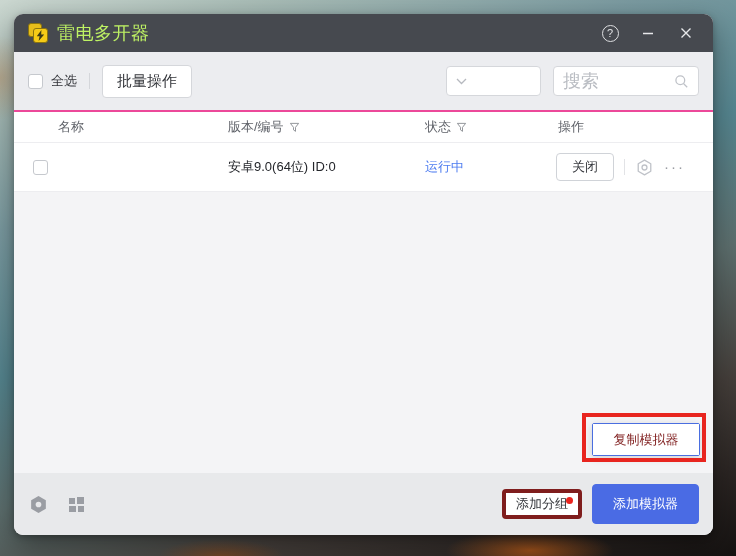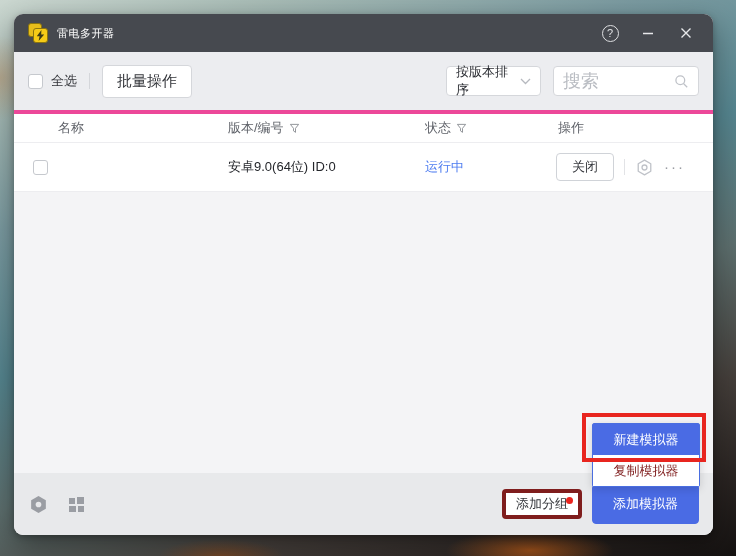--- a/index.html
+++ b/index.html
@@ -20,40 +20,40 @@
     border-radius:9px; overflow:hidden; background:#f4f4f6;
     box-shadow:0 10px 30px rgba(0,0,0,.38), 0 2px 6px rgba(0,0,0,.25);
     display:flex; flex-direction:column;
   }
 
   
   .titlebar { height:38px; background:#46494f; display:flex; align-items:center; padding:0 14px; flex:0 0 auto; }
   .logo { position:relative; width:20px; height:20px; margin-right:9px; flex:0 0 auto; }
   .logo .sq-back { position:absolute; left:0; top:0; width:14px; height:14px; background:#e7bd1b; border:1px solid #8a7410; border-radius:3px; }
   .logo .sq-front { position:absolute; right:0; bottom:0; width:15px; height:15px; background:#f6cb17; border:1px solid #8a7410; border-radius:3px; display:flex; align-items:center; justify-content:center; }
-  .title { color:#ffffff; font-size:11px; letter-spacing:.5px; }
+  .title { color:#bef264; font-size:18px; letter-spacing:.5px; }
   .win-controls { margin-left:auto; display:flex; align-items:center; gap:12px; }
   .wc-btn { width:26px; height:26px; display:flex; align-items:center; justify-content:center; color:#e7e8ea; cursor:pointer; }
   .help-circle { width:17px; height:17px; border:1.4px solid #dfe0e2; border-radius:50%; display:flex; align-items:center; justify-content:center; font-size:11px; color:#dfe0e2; }
 
   
   .toolbar { height:58px; background:#ecedf0; display:flex; align-items:center; padding:0 14px; flex:0 0 auto; }
   .checkbox { width:15px; height:15px; background:#fff; border:1px solid #c6c9ce; border-radius:3px; }
   .cb-label { font-size:13px; color:#33353a; margin-left:8px; }
   .v-divider { width:1px; height:16px; background:#d4d6da; margin:0 12px; }
   .btn-ghost { background:#fff; border:1px solid #d5d7db; border-radius:4px; color:#33353a; font-size:15px; padding:6px 14px; cursor:pointer; }
   .toolbar-right { margin-left:auto; display:flex; align-items:center; gap:12px; }
   .dropdown { width:95px; height:30px; background:#fff; border:1px solid #d5d7db; border-radius:4px; display:flex; align-items:center; padding:0 9px; cursor:pointer; }
   .dropdown-label { font-size:13px; color:#2b2d33; flex:1; }
   .search-box { width:146px; height:30px; background:#fff; border:1px solid #d5d7db; border-radius:4px; display:flex; align-items:center; padding:0 9px; }
   .search-box input { border:none; outline:none; flex:1; min-width:0; font-size:18px; color:#33353a; font-family:inherit; background:transparent; }
   .search-box input::placeholder { color:#b9bcc2; }
 
   
-  .table-header { position:relative; height:33px; background:#fff; border-top:4px solid #ec4899; border-bottom:1px solid #ededf0; flex:0 0 auto; }
+  .table-header { position:relative; height:33px; background:#fff; border-top:2px solid #ec4899; border-bottom:1px solid #ededf0; flex:0 0 auto; }
   .th { position:absolute; top:0; height:100%; display:flex; align-items:center; gap:5px; font-size:13px; color:#5f6269; }
   .col-name { left:44px; } .col-version { left:214px; } .col-status { left:411px; } .col-action { left:544px; }
 
   .table-row { position:relative; height:49px; background:#fff; border-bottom:1px solid #ededf0; flex:0 0 auto; }
   .td { position:absolute; top:0; height:100%; display:flex; align-items:center; }
   .row-check { left:19px; }
   .row-name { left:46px; font-size:14px; font-weight:bold; color:#1b1d21; }
   .row-version { left:214px; font-size:13px; color:#24262b; }
   .row-status { left:411px; font-size:13px; color:#4d7cf0; }
   .row-actions { left:542px; gap:10px; }
@@ -114,21 +114,20 @@
       </div>
     </div>
 
     <div class="toolbar">
       <span class="checkbox"></span>
       <span class="cb-label">全选</span>
       <span class="v-divider"></span>
       <button class="btn-ghost">批量操作</button>
       <div class="toolbar-right">
         <div class="dropdown">
-          <span class="dropdown-label">按版本排序</span>
           <svg width="11" height="7" viewBox="0 0 11 7">
               <polyline points="1,1 5.5,5.5 10,1" fill="none" stroke="#b6b9bf" stroke-width="1.3"></polyline>
             </svg>
         </div>
         <div class="search-box">
           <input type="text" placeholder="搜索" style="">
           <svg width="15" height="15" viewBox="0 0 15 15">
             <circle cx="6.3" cy="6.3" r="4.4" fill="none" stroke="#bfc2c8" stroke-width="1.3"></circle>
             <line x1="9.7" y1="9.7" x2="13.2" y2="13.2" stroke="#bfc2c8" stroke-width="1.3"></line>
           </svg>
@@ -198,20 +197,19 @@
       <div class="footer-right">
         <button class="btn-add-group">
           <span>添加分组</span>
           <span class="red-dot"></span>
         </button>
         <button class="btn-primary">添加模拟器</button>
       </div>
     </div>
 
     <div class="popup-menu">
-      <div class="popup-item active">新建模拟器</div>
       <div class="popup-item plain">复制模拟器</div>
     </div>
 
     <div class="annotation"></div>
 
   </div>
 </div>
 
 </body></html>

